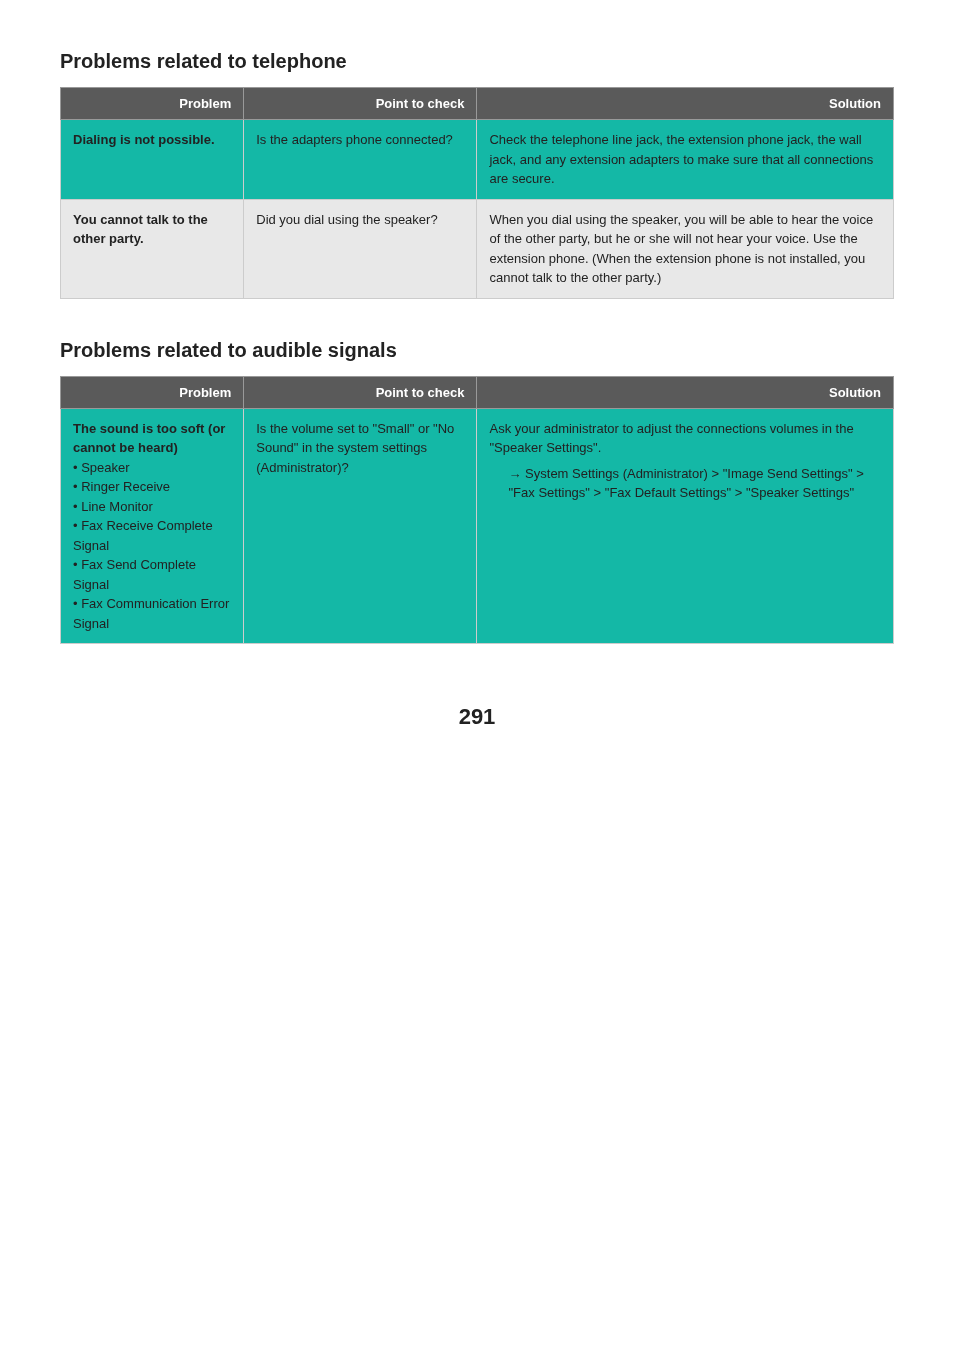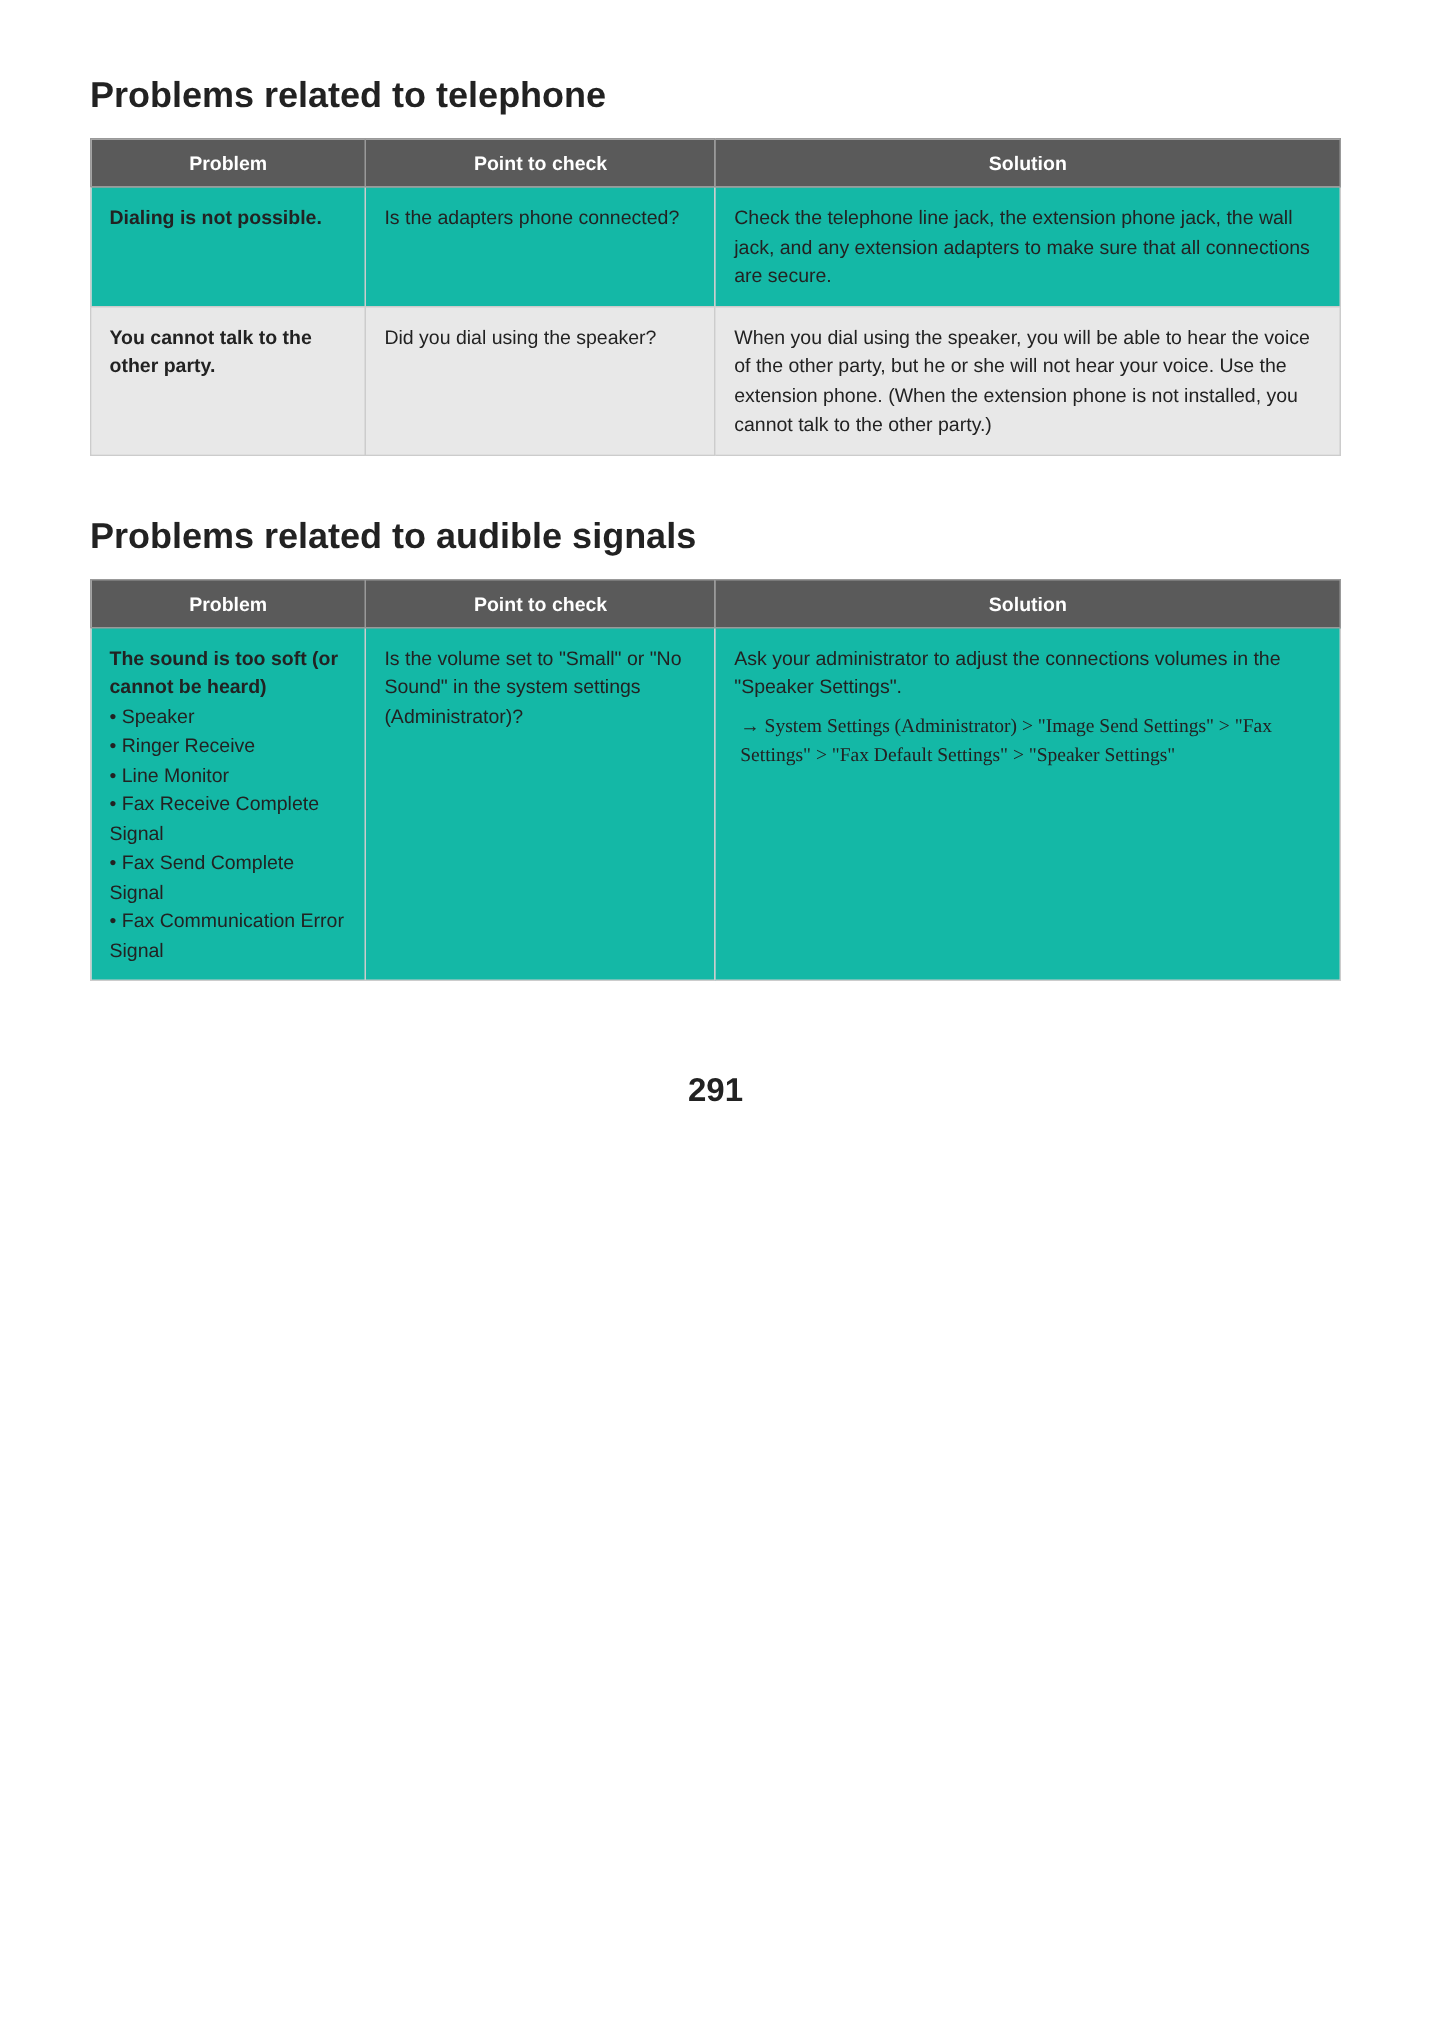--- a/index.html
+++ b/index.html
@@ -7,42 +7,42 @@
       background: #fff;
       font-family: Arial, Helvetica, sans-serif;
       font-size: 13px;
       color: #222;
       width: 954px;
       min-height: 1351px;
       padding: 40px 60px;
     }
 
     .section-title {
-      font-size: 24px;
+      font-size: 20px;
       font-weight: bold;
       margin-bottom: 14px;
       margin-top: 10px;
     }
 
     table {
       width: 100%;
       border-collapse: collapse;
       margin-bottom: 40px;
     }
 
     thead tr {
       background-color: #5a5a5a;
       color: #fff;
     }
 
     thead th {
       padding: 8px 12px;
       font-weight: bold;
       font-size: 13px;
-      text-align: center;
+      text-align: right;
       border: 1px solid #999;
     }
 
     tbody tr {
       background-color: #14b8a6;
       vertical-align: top;
     }
 
     tbody td {
       padding: 10px 12px;
@@ -131,19 +131,19 @@
             <li>Ringer Receive</li>
             <li>Line Monitor</li>
             <li>Fax Receive Complete Signal</li>
             <li>Fax Send Complete Signal</li>
             <li>Fax Communication Error Signal</li>
           </ul>
       </td>
       <td class="point-cell">Is the volume set to "Small" or "No Sound" in the system settings (Administrator)?</td>
       <td class="solution-cell">
         <span>Ask your administrator to adjust the connections volumes in the "Speaker Settings".</span><br>
-        <span style="display:block; margin-top:6px; margin-left:4px;font-family:Liberation Serif, serif;">→ System Settings (Administrator) &gt; "Image Send Settings" &gt; "Fax Settings" &gt; "Fax Default Settings" &gt; "Speaker Settings"</span>
+        <span style="display:block; margin-top:6px; margin-left:19px;">→ System Settings (Administrator) &gt; "Image Send Settings" &gt; "Fax Settings" &gt; "Fax Default Settings" &gt; "Speaker Settings"</span>
       </td>
     </tr>
   </tbody>
 </table>
 
 <div class="page-number">291</div>
 
 </body></html>

